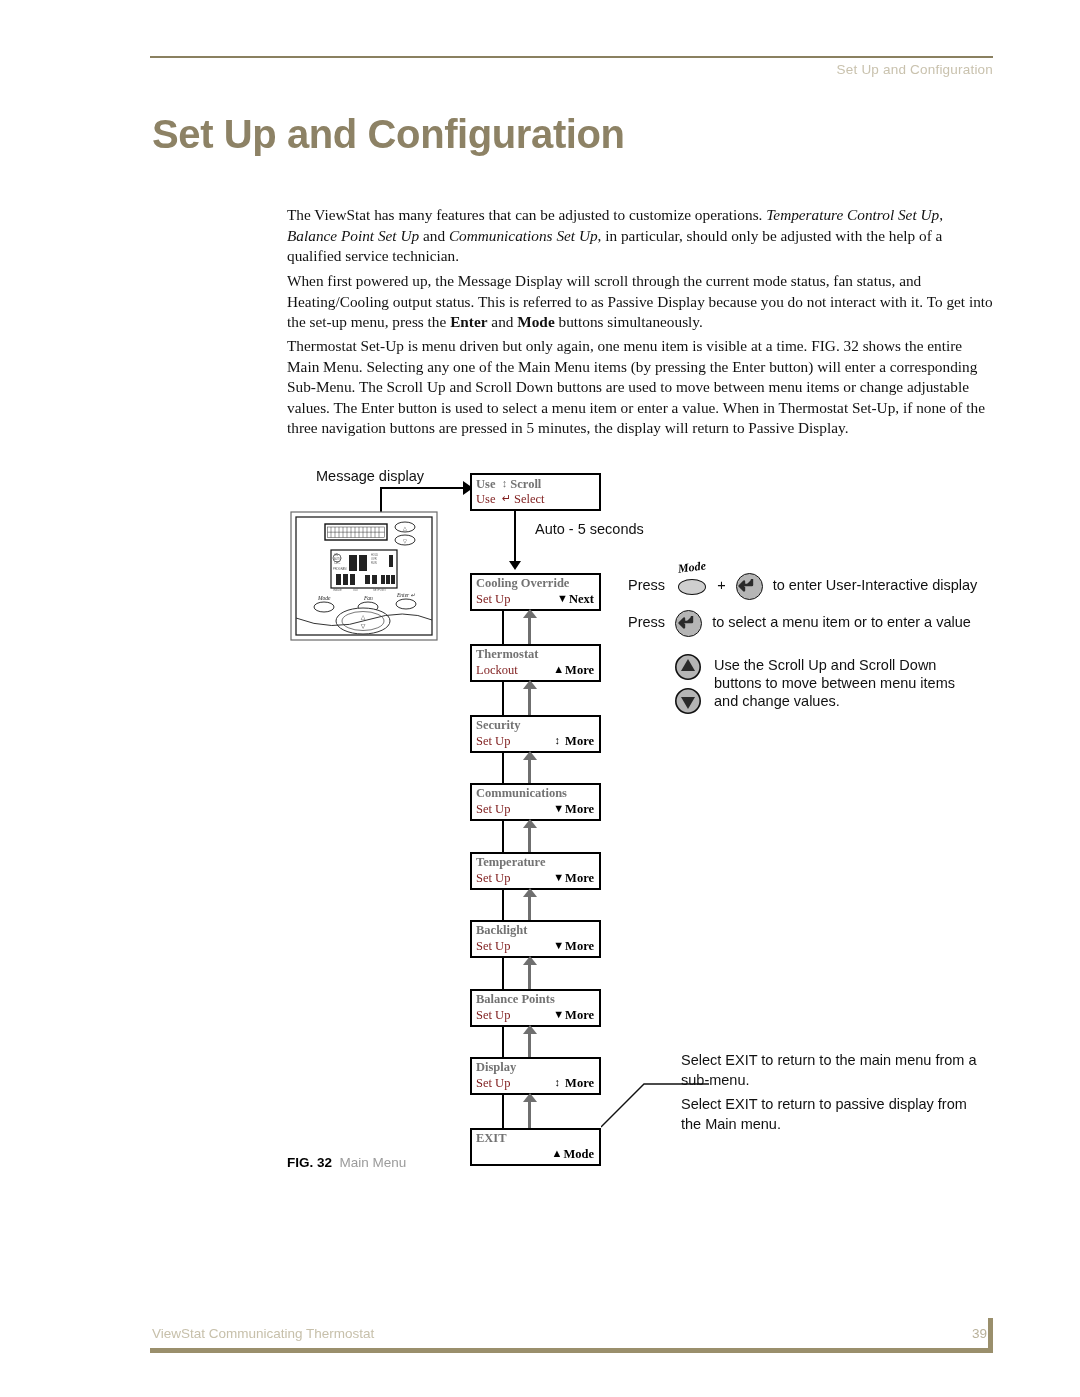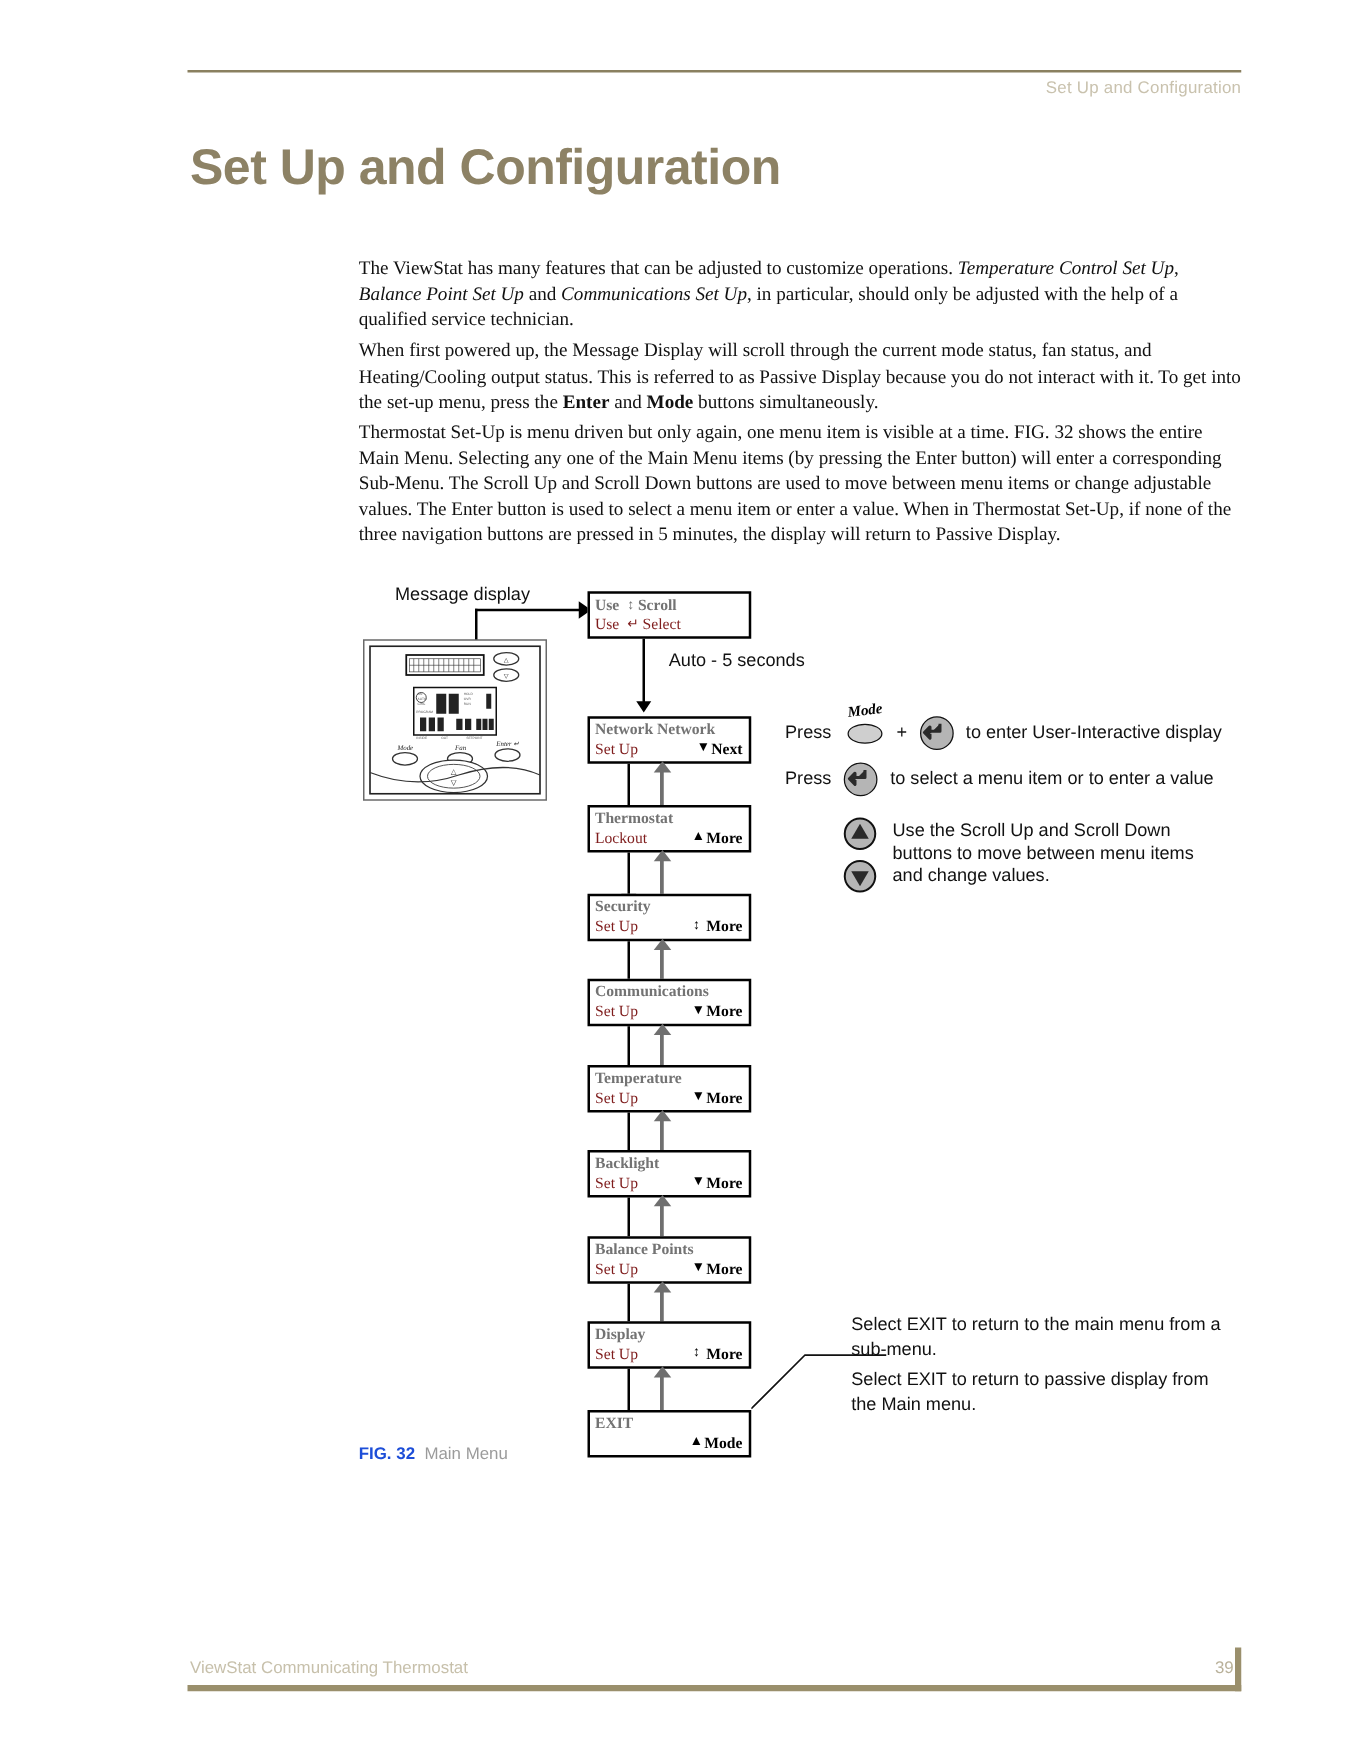--- a/index.html
+++ b/index.html
@@ -47,21 +47,21 @@
   
   .legend-row{position:absolute;font-size:14.5px;color:#111;white-space:nowrap;}
   .btn-oval{display:inline-block;width:26px;height:14px;border-radius:50%;background:#cfcfcf;border:1.6px solid #111;vertical-align:middle;}
   .btn-round{display:inline-block;width:25px;height:25px;border-radius:50%;background:#b5b5b5;border:1.6px solid #111;vertical-align:middle;position:relative;}
   .mode-lbl{position:absolute;font-family:"Liberation Serif",serif;font-style:italic;font-weight:bold;font-size:12px;color:#000;transform:rotate(-7deg);}
 
   .exit-leader{position:absolute;}
 
   
   .cap{position:absolute;left:287px;top:1155px;font-size:13.5px;color:#9b9b9b;white-space:nowrap;}
-  .cap b{color:#1d4ed8;font-weight:bold;}
+  .cap b{color:#000000;font-weight:bold;}
 
   
   .ftr-text{position:absolute;left:152px;top:1326px;font-size:13.5px;color:#c7c0ab;white-space:nowrap;}
   .ftr-num{position:absolute;right:93px;top:1326px;font-size:13.5px;color:#b9b19a;white-space:nowrap;}
   .ftr-bar{position:absolute;left:150px;top:1348px;width:843px;height:5px;background:#9a8f6c;}
   .ftr-tick{position:absolute;left:988px;top:1318px;width:5px;height:35px;background:#9a8f6c;}
 </style>
 </head>
 <body>
 
@@ -160,21 +160,21 @@
     <div class="fbox top2" style="left:187px;top:10px;">
       <span class="l1"><span>Use</span>&nbsp;&nbsp;<span class="gly">↕</span>&nbsp;<span>Scroll</span></span>
       <span class="l2"><span>Use</span>&nbsp;&nbsp;<span class="gly">↵</span>&nbsp;<span>Select</span></span>
     </div>
 
     <div class="vline" style="left:231px;top:48px;height:52px;"></div>
     <div class="ahead down" style="left:226px;top:98px;"></div>
     <div class="lbl" style="left:252px;top:58px;">Auto - 5 seconds</div>
 
     <div class="fbox" style="left:187px;top:110px;">
-      <span class="l1">Network Network</span>
+      <span class="l1">Cooling Override</span>
       <span class="l2">Set Up</span>
       <span class="r2">
           <span class="gly">▼</span>
           <span>Next</span>
         </span>
     </div>
     <div class="vline" style="left:219px;top:148px;height:36px;"></div>
     <div class="ahead down" style="left:214px;top:181px;"></div>
     <div class="vline gray" style="left:245px;top:152px;height:36px;"></div>
     <div class="ahead up gray" style="left:239.5px;top:146px;"></div>

